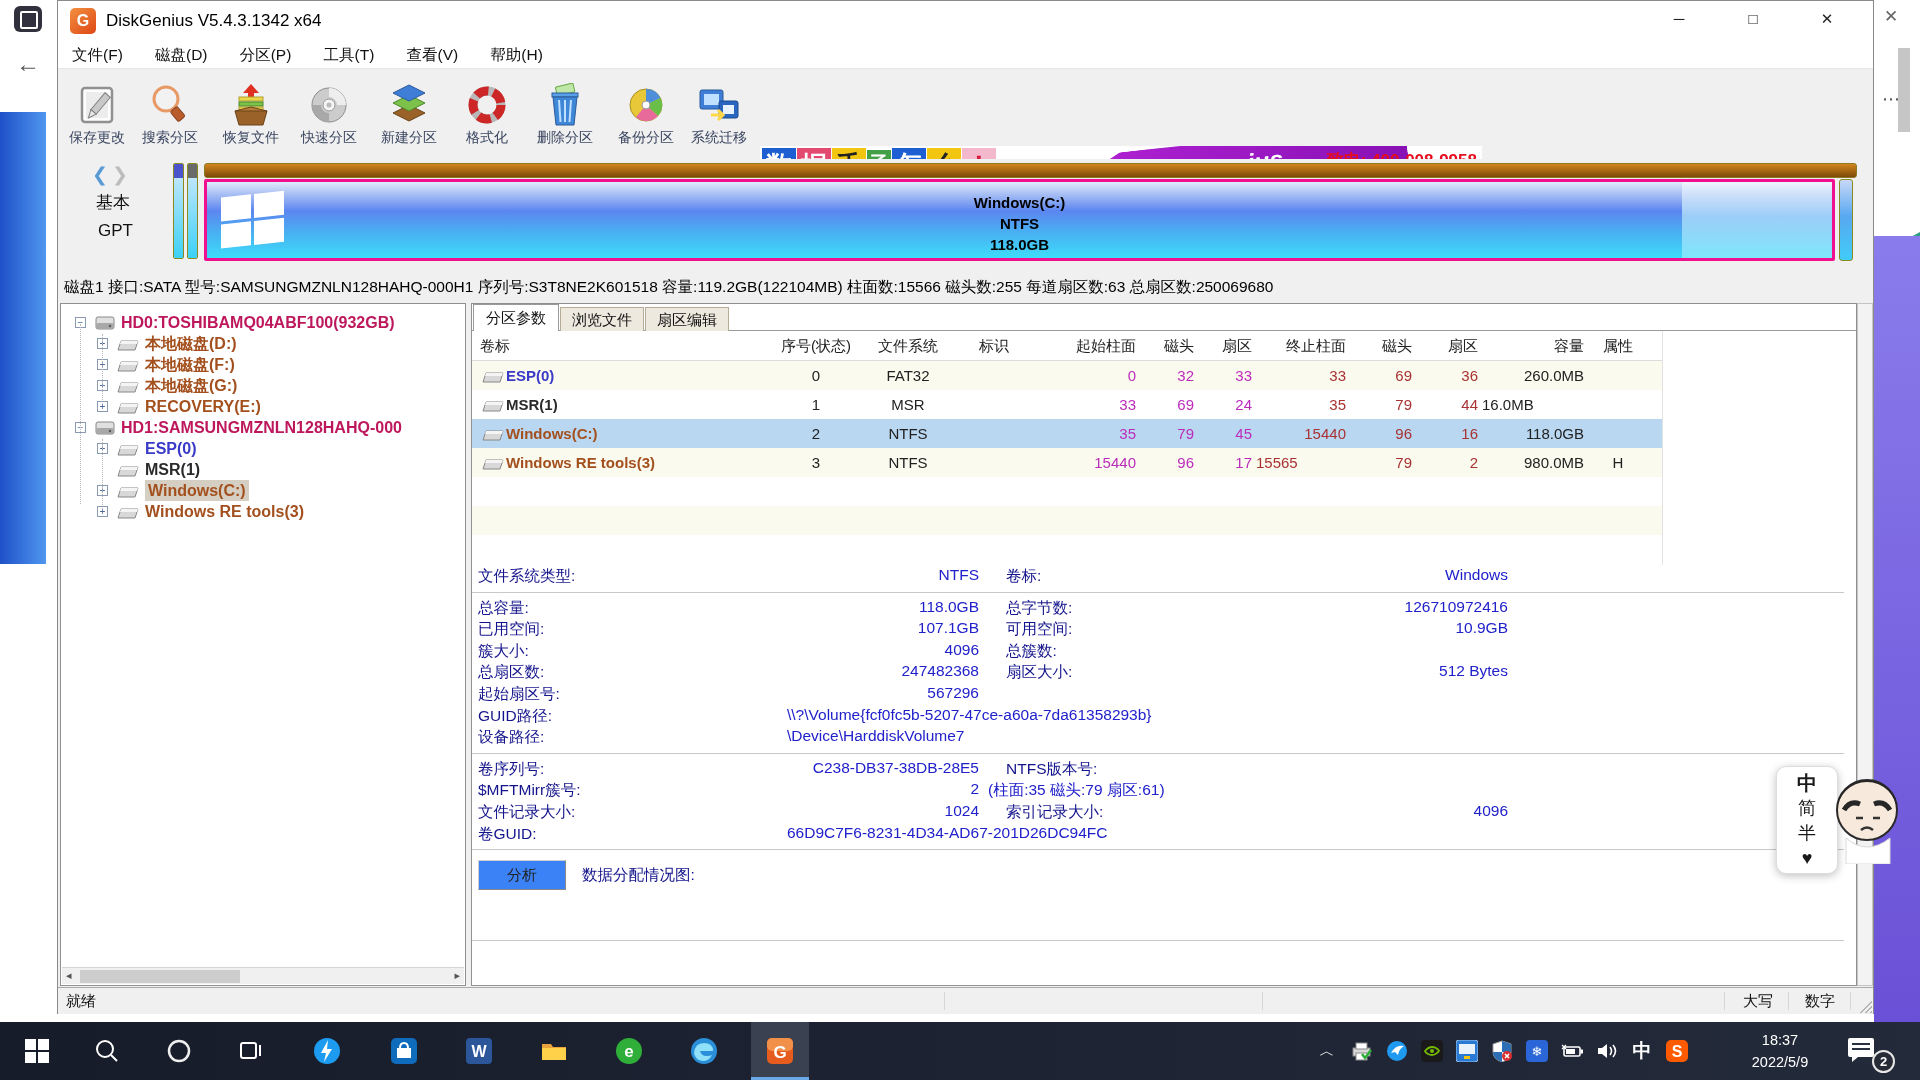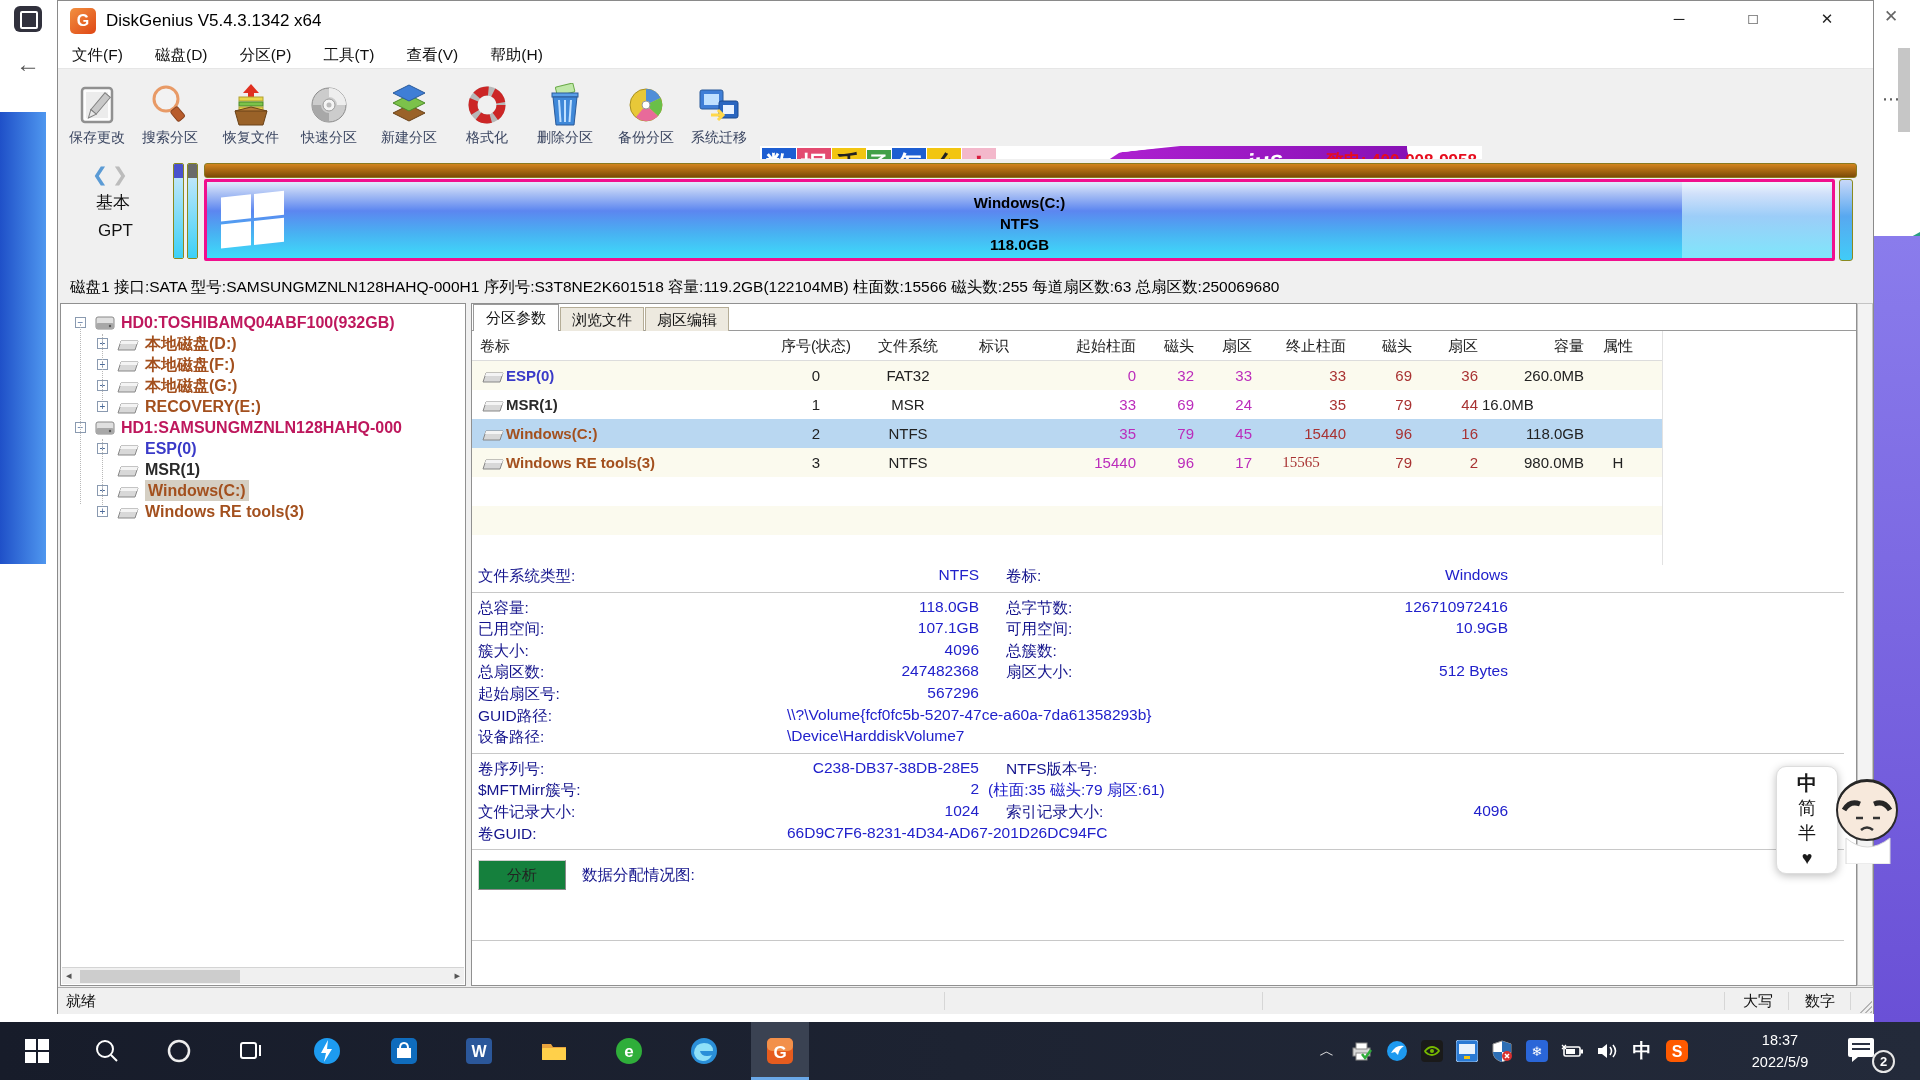--- a/index.html
+++ b/index.html
@@ -76,21 +76,21 @@
   #cpart-free { right:0; top:0; width:150px; height:100%;
     background:linear-gradient(180deg,#f0f5fd 0%,#cfe0fa 16%,#9ccdf8 45%,#7fe6fb 100%); }
   #cpart-logo { left:14px; top:12px; width:66px; height:54px; display:grid;
     grid-template-columns:30px 30px; grid-template-rows:24px 24px; gap:3px; transform:skewY(-6deg); }
   #cpart-logo i { background:#fff; display:block; }
   #cpart-text { left:0; top:10px; width:100%; text-align:center; font-weight:bold; font-size:15px;
     line-height:21px; color:#000; }
   #sliver-re { left:1781px; top:20px; width:14px; height:82px; border:1px solid #8a8a20; border-radius:3px;
     background:linear-gradient(180deg,#c8d8f8,#58a8f0 45%,#40ccf8); }
 
-  #diskinfo { left:0; top:270px; width:100%; height:32px; line-height:32px; padding-left:12px;
+  #diskinfo { left:0; top:270px; width:100%; height:32px; line-height:32px; padding-left:6px;
     font-size:15.5px; color:#000; background:#f0f0f0; }
 
   
   #tree { left:2px; top:302px; width:406px; height:683px; background:#fff; border:1px solid #909090; overflow:hidden; }
   .trow { position:absolute; height:21px; line-height:21px; white-space:nowrap; }
   .trow .expander { position:absolute; top:5px; width:11px; height:11px; background:#fff;
     border:1px solid #8a9ab0; font-size:10px; line-height:9px; text-align:center; color:#4a6a9a; }
   .trow .ticon { position:absolute; top:3px; }
   .trow .tlab { position:absolute; top:0; font-weight:bold; font-size:16px; }
   .tc-black { color:#be185d; } .tc-brown { color:#a3501e; } .tc-blue { color:#3a3ac8; } .tc-dark { color:#2a2a2a; }
@@ -126,21 +126,21 @@
   #details { left:0; top:262px; width:1386px; height:421px; overflow:hidden; font-size:15.5px; }
   .drow { position:relative; height:21.6px; }
   .dlab { position:absolute; left:6px; color:#14148c; }
   .dlab2 { position:absolute; left:534px; color:#14148c; }
   .dval { position:absolute; left:6px; width:501px; text-align:right; color:#2121cb; }
   .dval2 { position:absolute; left:534px; width:502px; text-align:right; color:#2121cb; }
   .dwide { position:absolute; left:315px; color:#2121cb; }
   .dsuf { position:absolute; left:516px; color:#2121cb; }
   .dsep { height:1px; background:#c8c8c8; width:1372px; margin:4px 0 5px 0; }
   #analyze-row { position:relative; height:34px; margin-top:10px; }
-  #analyze-btn { position:absolute; left:6px; top:0; width:88px; height:30px; background:#15803d;
+  #analyze-btn { position:absolute; left:6px; top:0; width:88px; height:30px; background:#3b82f6;
     border:1px solid #8a8a8a; border-top-color:#cfcfcf; border-left-color:#cfcfcf;
     font-size:15px; text-align:center; line-height:28px; color:#222; }
   #alloc-label { position:absolute; left:110px; top:5px; color:#14148c; }
   #bottom-spacer { height:42px; }
 
   
   #statusbar { left:0; top:986px; width:100%; height:27px; background:#f0f0f0; border-top:1px solid #ababab; }
   #status-ready { left:8px; line-height:26px; font-size:15px; color:#111; }
   .ssep { top:4px; width:0; height:18px; border-left:1px solid #d6d6d6; }
   #status-caps { left:1672px; width:56px; text-align:center; line-height:26px; font-size:15px; }
@@ -513,21 +513,21 @@
               <polygon points="4,2 21,2 18,11 1,11" fill="#d8d8d8" stroke="#888"></polygon>
               <polygon points="4,2 21,2 20,5 3,5" fill="#f4f4f4"></polygon>
             </svg></span>
           <span class="ccell pname" style="color:#a3501e">Windows RE tools(3)</span>
           <span class="ccell" style="left: 300px; width: 88px; text-align: center;">3</span>
           <span class="ccell" style="left: 392px; width: 88px; text-align: center;">NTFS</span>
           <span class="ccell" style="left: 484px; width: 76px; text-align: center;"></span>
           <span class="ccell num-start" style="left: 564px; width: 100px; text-align: right;">15440</span>
           <span class="ccell num-start" style="left: 668px; width: 54px; text-align: right;">96</span>
           <span class="ccell num-start" style="left: 726px; width: 54px; text-align: right;">17</span>
-          <span class="ccell num-end" style="left: 784px; width: 90px; text-align: center; font-family: Liberation Serif, serif;">15565</span>
+          <span class="ccell num-end" style="left: 784px; width: 90px; text-align: left;">15565</span>
           <span class="ccell num-end" style="left: 878px; width: 62px; text-align: right;">79</span>
           <span class="ccell num-end" style="left: 944px; width: 62px; text-align: right;">2</span>
           <span class="ccell" style="left: 1010px; width: 102px; text-align: right;">980.0MB</span>
           <span class="ccell" style="left: 1116px; width: 60px; text-align: center;">H</span>
         </div>
         <div class="grow bg-w" style="top: 173px;"></div>
         <div class="grow bg-c" style="top: 202px;"></div>
         <div class="grow bg-w" style="top: 231px;"></div>
       </div>
     <div class="abs" id="vline"></div>

